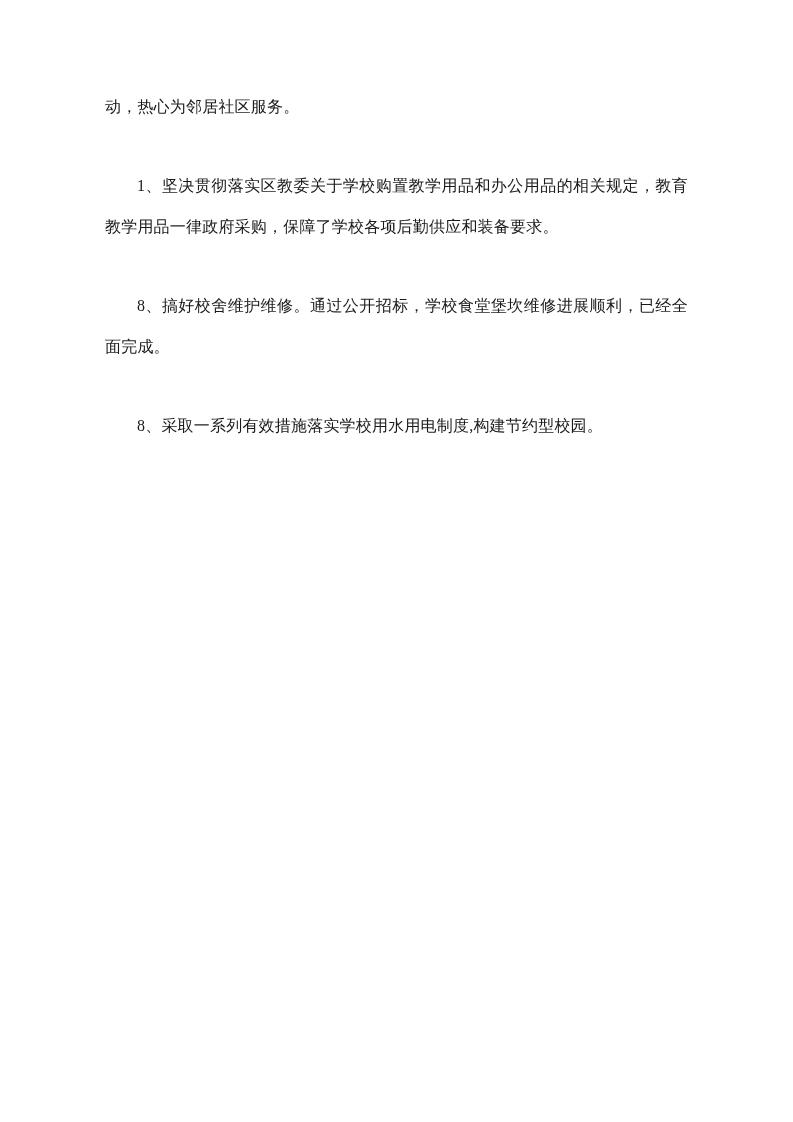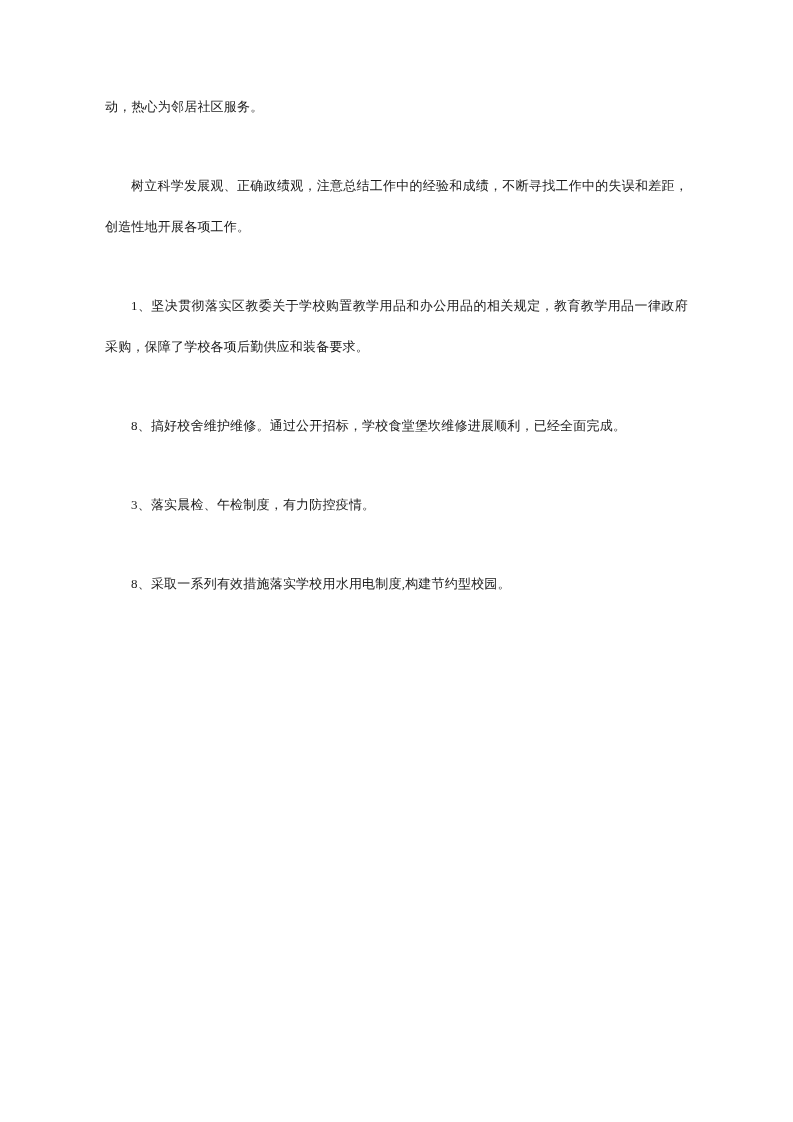--- a/index.html
+++ b/index.html
@@ -17,21 +17,21 @@
     font-family: "Liberation Serif", "DejaVu Serif", serif;
   }
   .content {
     position: absolute;
     left: 105px;
     top: 86px;
     width: 583px;
   }
   p {
     margin: 0 0 38px 0;
-    font-size: 13px;
+    font-size: 16px;
     line-height: 41px;
     color: #1a1a1a;
     text-align: justify;
     text-justify: inter-ideograph;
     letter-spacing: 0.2px;
   }
   p.indent {
     text-indent: 2em;
   }
   p.heading {
@@ -41,19 +41,17 @@
   p.tight {
     margin-bottom: 38px;
   }
 </style>
 </head>
 <body>
 
 <div class="page">
   <div class="content">
     <p class="tight">动，热心为邻居社区服务。</p>
-    <p class="indent">树立科学发展观、正确政绩观，注意总结工作中的经验和成绩，不断寻找工作中的失误和差距，创造性地开展各项工作。</p>
     <p class="indent">1、坚决贯彻落实区教委关于学校购置教学用品和办公用品的相关规定，教育教学用品一律政府采购，保障了学校各项后勤供应和装备要求。</p>
     <p class="indent">8、搞好校舍维护维修。通过公开招标，学校食堂堡坎维修进展顺利，已经全面完成。</p>
-    <p class="indent">3、落实晨检、午检制度，有力防控疫情。</p>
     <p class="indent">8、采取一系列有效措施落实学校用水用电制度,构建节约型校园。</p>
   </div>
 </div>
 
 </body></html>

